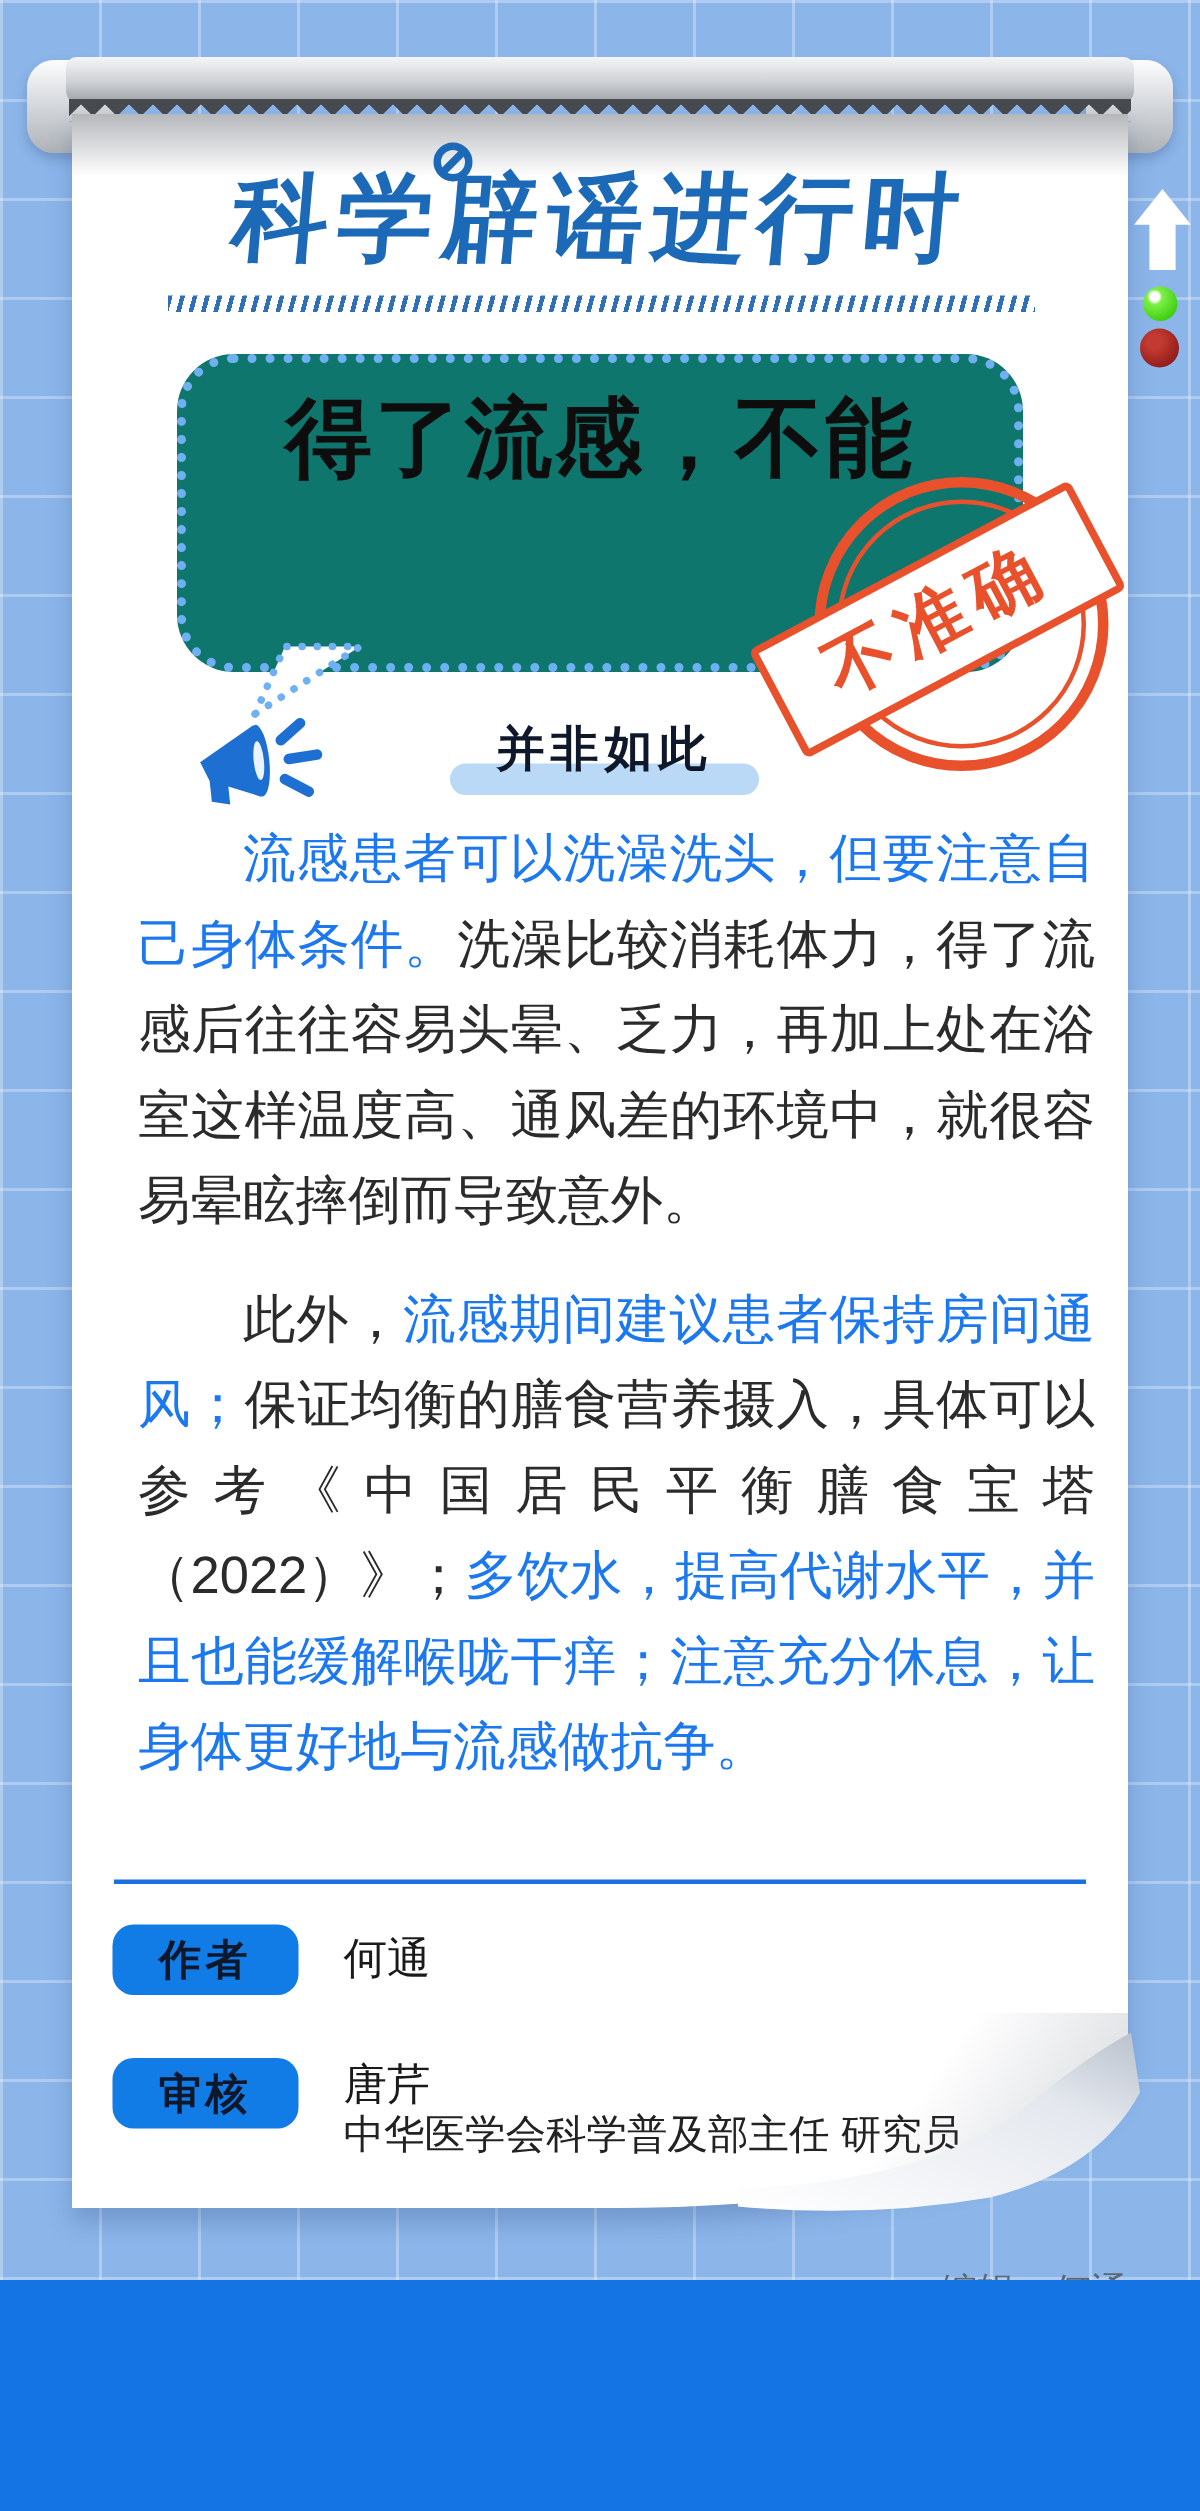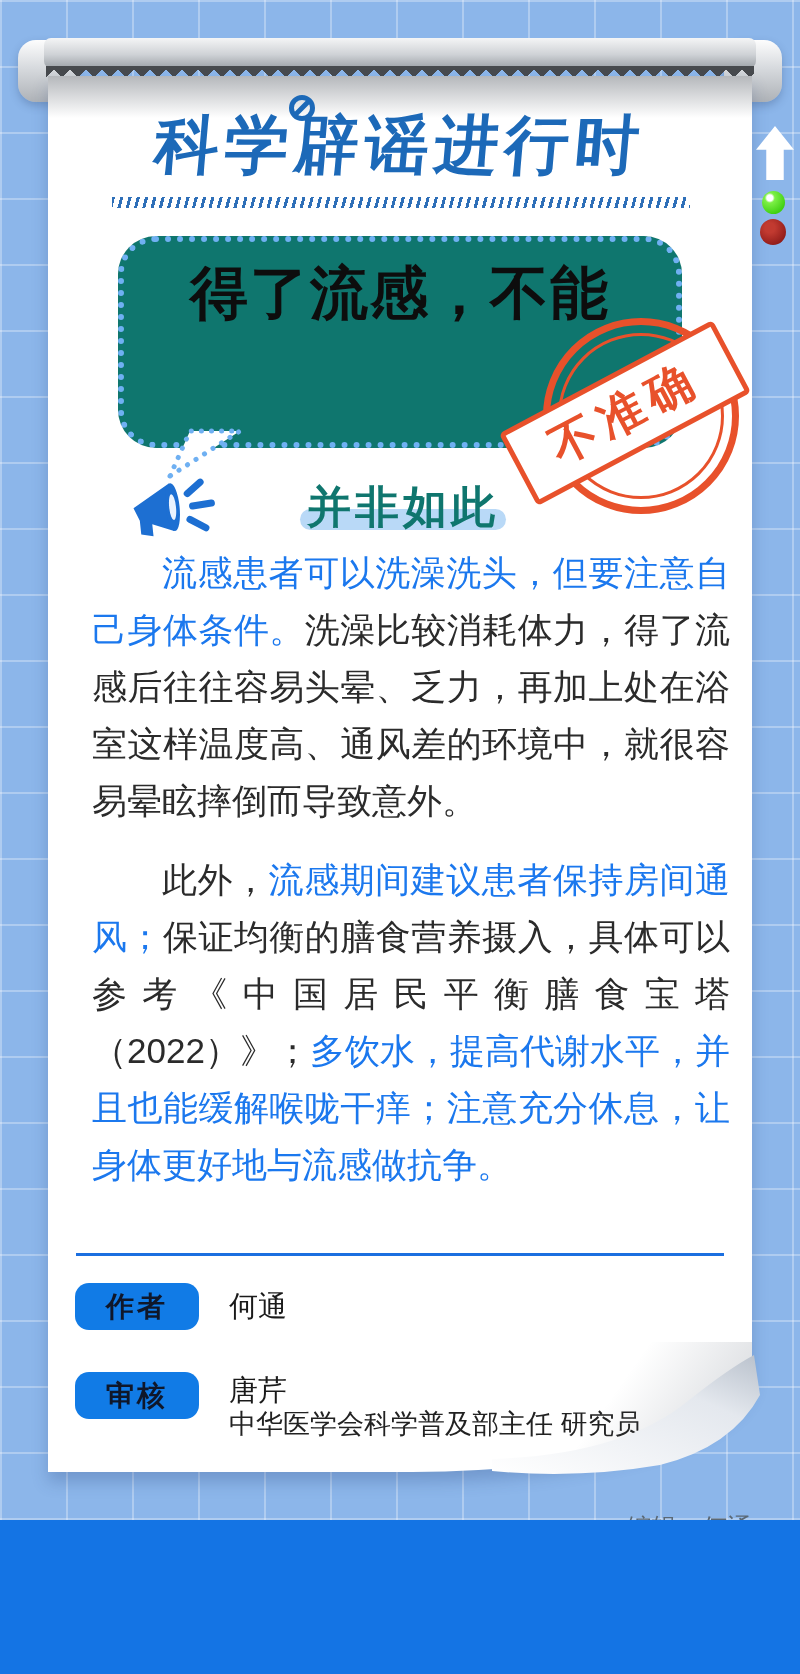--- a/index.html
+++ b/index.html
@@ -47,21 +47,21 @@
   .stamp .ring{position:absolute;inset:0;border:7px solid #e8512b;border-radius:50%;}
   .stamp .ring2{position:absolute;inset:15px;border:3px solid #e8512b;border-radius:50%;}
   .stamp .plate{position:absolute;left:-39px;top:54px;width:232px;height:72px;background:#fff;
     border:5px solid #e8512b;border-radius:5px;transform:rotate(-28deg);
     display:flex;align-items:center;justify-content:center;
     font-size:46px;font-weight:800;color:#e8512b;letter-spacing:8px;}
   
   .megaphone{position:absolute;left:78px;top:398px;transform:rotate(-6deg);}
   .verdict{position:absolute;left:250px;top:402px;width:210px;text-align:center;}
   .verdict .hl{position:absolute;left:2px;top:31px;width:206px;height:21px;border-radius:11px;background:#b9d9f7;}
-  .verdict .vt{position:relative;font-size:44px;font-weight:800;color:#0f766e;letter-spacing:4px;}
+  .verdict .vt{position:relative;font-size:32px;font-weight:800;color:#0f172a;letter-spacing:4px;}
   
   .article{position:absolute;left:44px;top:468px;width:638px;
     font-size:35px;line-height:57px;color:#2b2b2b;text-align:justify;}
   .article p{margin:0;text-indent:2em;}
   .article p + p{margin-top:22px;}
   .seg-blue{color:#1b78ee;}
   .divider{position:absolute;left:28px;top:1177px;width:648px;height:3px;background:#1b6fe0;}
   
   .credit{position:absolute;left:27px;display:flex;align-items:flex-start;}
   .credit.author{top:1207px;align-items:center;}

